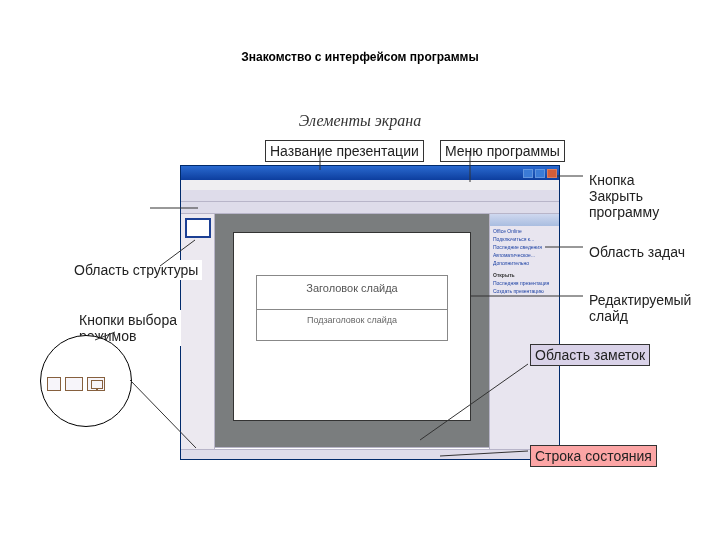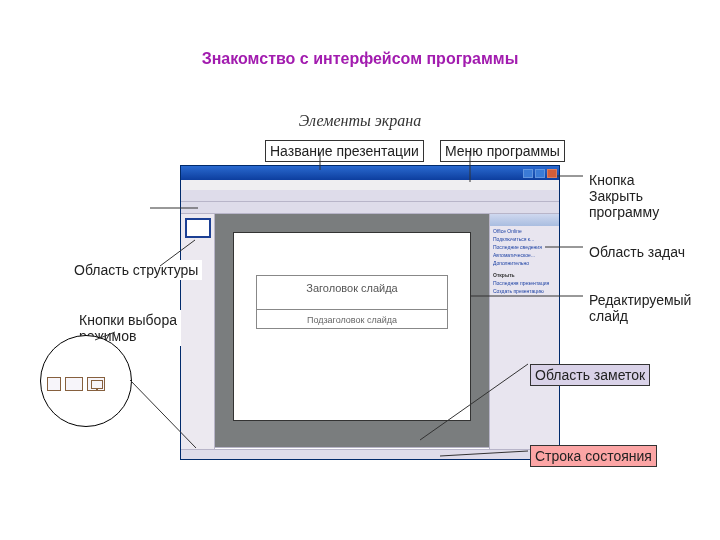--- a/index.html
+++ b/index.html
@@ -1,37 +1,37 @@
 <!DOCTYPE html>
 <html><head>
 <meta charset="utf-8">
 <style>
   *{box-sizing:border-box;margin:0;padding:0;}
   body{width:720px;height:540px;background:#fff;font-family:Arial,Helvetica,sans-serif;position:relative;overflow:hidden;}
-  .page-title{position:absolute;top:50px;left:0;right:0;text-align:center;font-size:16px;font-weight:bold;color:#a21caf;}
+  .page-title{position:absolute;top:50px;left:0;right:0;text-align:center;font-size:12px;font-weight:bold;color:#000000;}
   .subtitle{position:absolute;top:112px;left:0;right:0;text-align:center;font-size:16px;font-style:italic;font-family:"Times New Roman",serif;color:#333;}
   .diagram{position:absolute;top:140px;left:40px;right:30px;bottom:20px;}
   .label-box{position:absolute;background:#fff;border:1px solid #333;font-size:14px;color:#222;padding:2px 4px;line-height:1.15;white-space:nowrap;}
   svg.leader-svg{position:absolute;overflow:visible;}
   
   .ppwin{position:absolute;left:140px;top:25px;width:380px;height:295px;border:1px solid #002a6b;background:#e9e9e9;}
   .ppwin .titlebar{height:14px;background:linear-gradient(#2a6ad0,#0d3e9e);display:flex;align-items:center;justify-content:flex-end;padding:0 2px;}
   .tb-btn{width:10px;height:9px;margin-left:2px;border:1px solid #fff3;}
   .tb-close{background:#d35e3a;}
   .tb-min,.tb-max{background:#3b7bd6;}
   .menubar{height:10px;background:#efeef1;}
   .toolbar{height:12px;background:#dedcea;border-bottom:1px solid #b8b5c9;}
   .fmtbar{height:12px;background:#dedcea;border-bottom:1px solid #b8b5c9;}
   .workarea{position:absolute;top:48px;left:0;right:0;bottom:10px;display:flex;}
   .outline{width:34px;border-right:1px solid #b8b5c9;background:#ece9f0;text-align:center;}
   .outline .thumb{margin:4px auto;width:26px;height:20px;background:#fff;border:2px solid #1b3f94;}
   .slidepane{flex:1;background:#7a7d7e;position:relative;}
   .slide{position:absolute;top:18px;left:18px;right:18px;bottom:28px;background:#fff;border:1px solid #333;}
   .title-ph{position:absolute;top:42px;left:22px;right:22px;height:42px;border:1px solid #888;background:#fff;text-align:center;font-size:11px;color:#555;line-height:24px;}
-  .sub-ph{position:absolute;top:76px;left:22px;right:22px;height:20px;border:1px solid #888;background:#fff;text-align:center;font-size:9px;color:#666;line-height:20px;}
+  .sub-ph{position:absolute;top:76px;left:22px;right:22px;height:32px;border:1px solid #888;background:#fff;text-align:center;font-size:9px;color:#666;line-height:20px;}
   .notesarea{position:absolute;left:34px;right:70px;bottom:0;height:12px;background:#fff;border-top:1px solid #b8b5c9;}
   .taskpane{width:70px;background:#e8e5ef;border-left:1px solid #b8b5c9;font-size:5px;color:#233;}
   .taskpane .tp-head{height:12px;background:linear-gradient(#cfd8ef,#a9bde0);}
   .taskpane .tp-link{margin:2px 3px;color:#1a3fa3;text-decoration:underline;white-space:nowrap;overflow:hidden;}
   .statusbar{position:absolute;left:0;right:0;bottom:0;height:10px;background:#dedcea;border-top:1px solid #b8b5c9;}
   .viewbtns{position:absolute;left:140px;bottom:0;height:10px;display:flex;}
   .viewbtns span{width:10px;height:8px;border:1px solid #888;margin-right:1px;background:#f4f3f7;}
   
   .zoom{position:absolute;left:0px;top:195px;width:92px;height:92px;border:1px solid #000;border-radius:50%;background:#fff;}
   .zoom .zoom-bar{position:absolute;left:6px;top:39px;right:6px;height:18px;display:flex;align-items:center;gap:4px;}
@@ -94,21 +94,21 @@
   <div class="label-box" style="left:225px;top:0px;">Название презентации</div>
   <div class="label-box" style="left:400px;top:0px;">Меню программы</div>
   <div class="label-box" style="left:545px;top:30px;border:none;white-space:pre-line;">Кнопка
 Закрыть программу</div>
   <div class="label-box" style="left:30px;top:120px;border:none;">Область  структуры</div>
   <div class="label-box" style="left:35px;top:170px;border:none;white-space:pre-line;">Кнопки выбора
 режимов</div>
   <div class="label-box" style="left:545px;top:102px;border:none;">Область задач</div>
   <div class="label-box" style="left:545px;top:150px;border:none;white-space:pre-line;">Редактируемый
 слайд</div>
-  <div class="label-box" style="left:490px;top:224px;background:#d9d2e8;">Область заметок</div>
+  <div class="label-box" style="left:490px;top:204px;background:#d9d2e8;">Область заметок</div>
   <div class="label-box" style="left:490px;top:305px;background:#fca5a5;">Строка состояния</div>
 
   <div class="zoom">
     <div class="zoom-bar">
       <span class="zi normal"></span>
       <span class="zi sorter"></span>
       <span class="zi show"></span>
     </div>
   </div>
 

